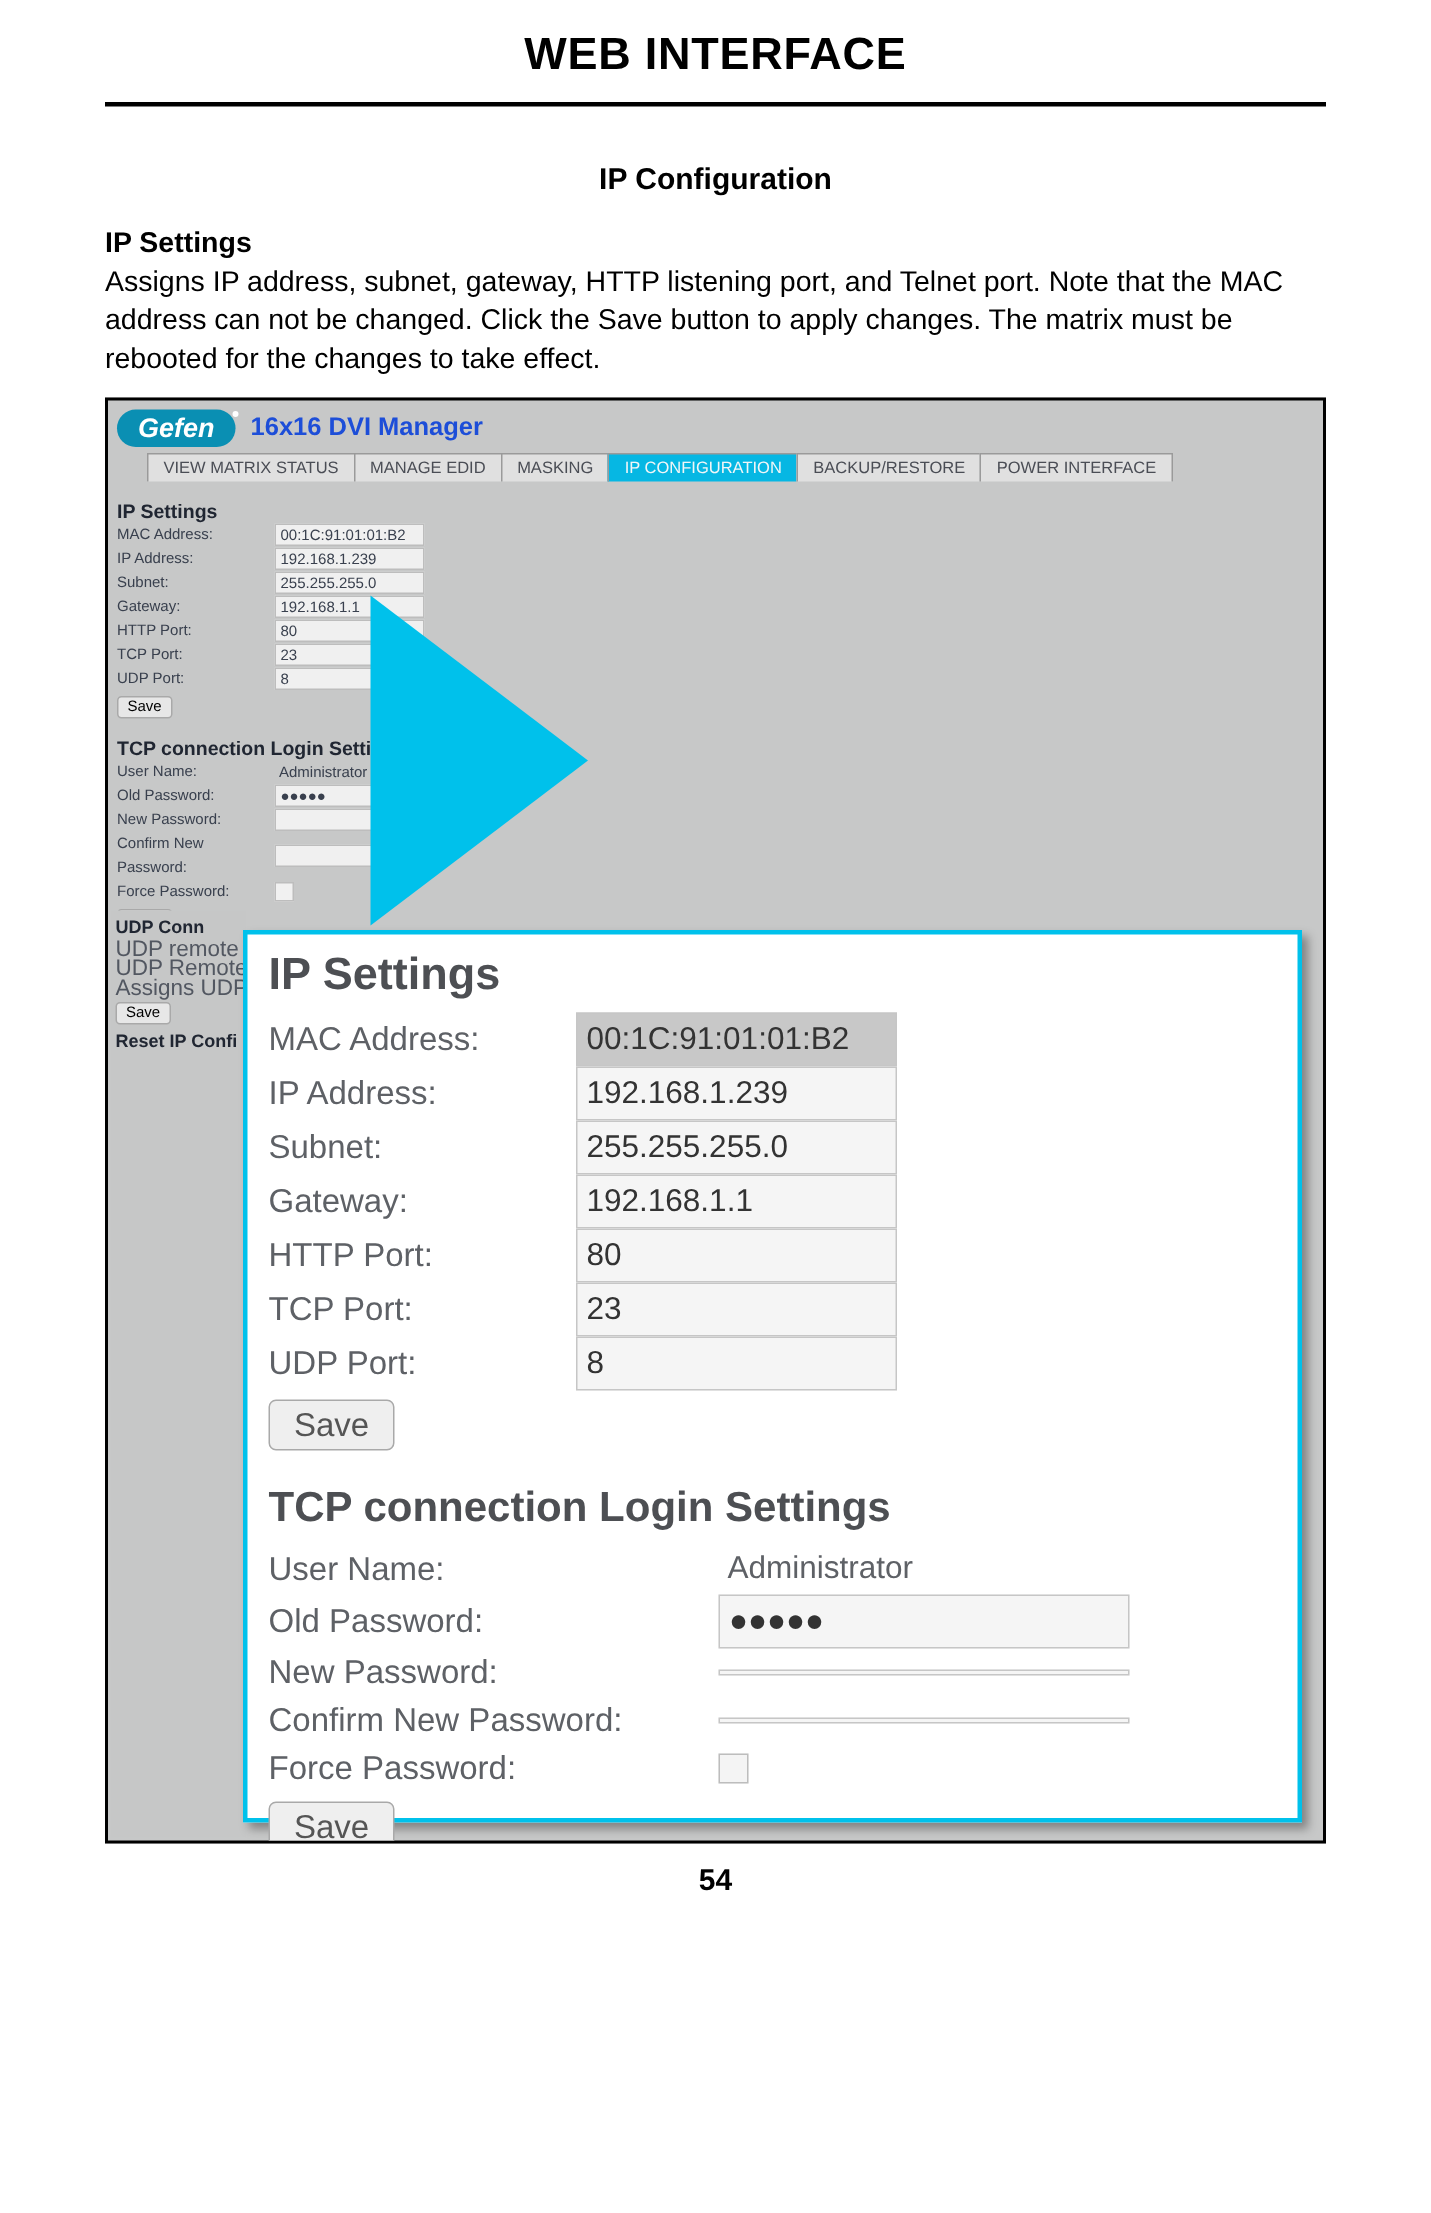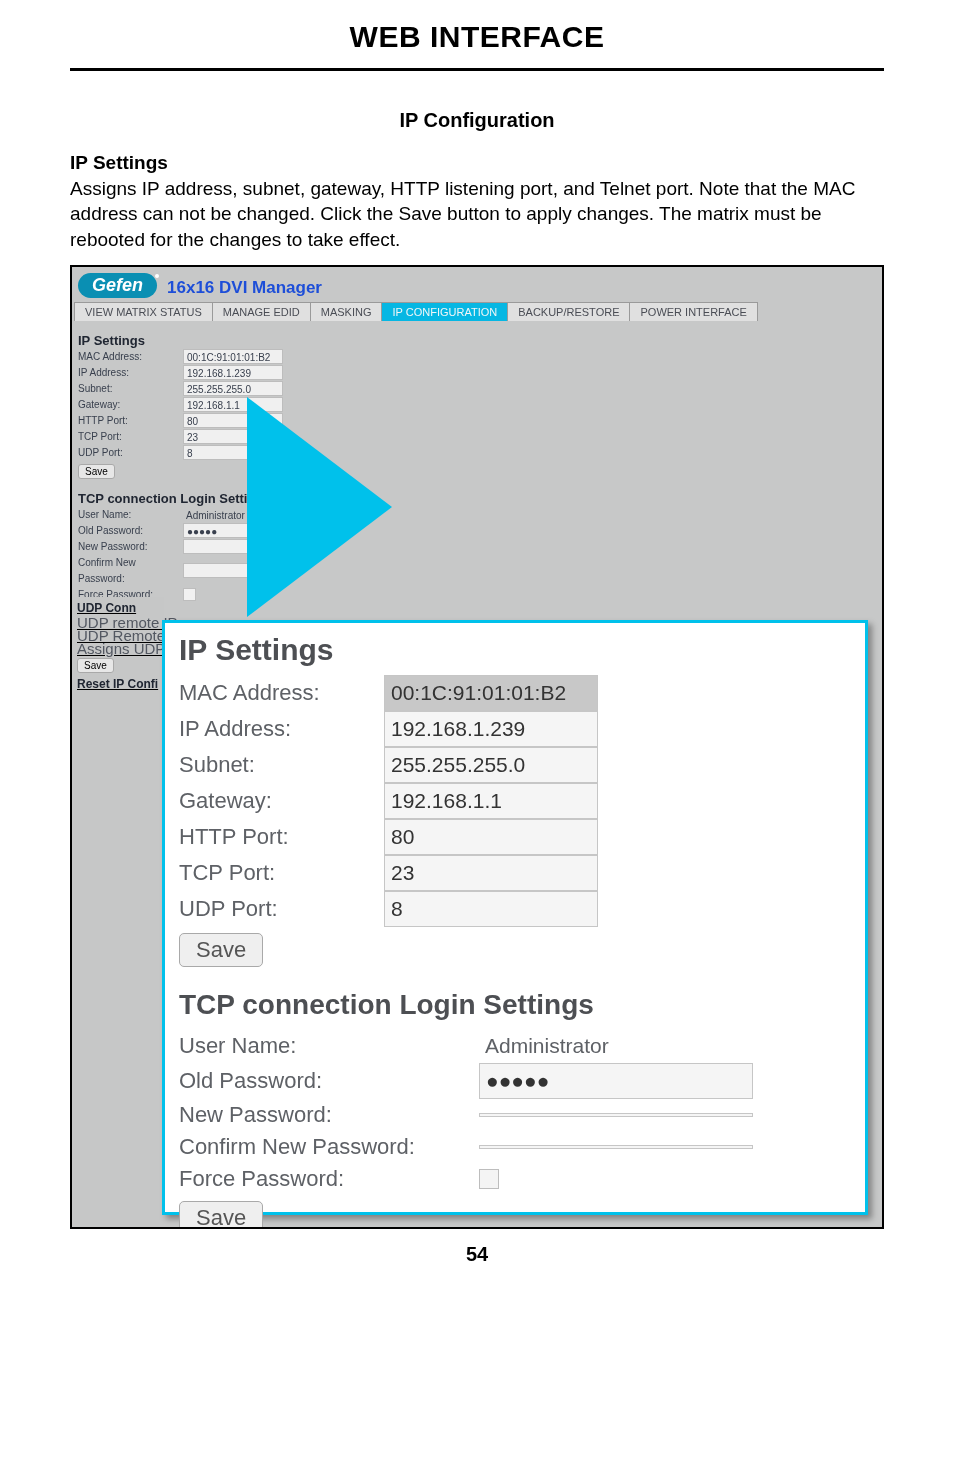--- a/index.html
+++ b/index.html
@@ -41,21 +41,21 @@
     margin-top: 12px;
     background: #c7c8c8;
     position: relative;
     overflow: hidden;
     height: 960px;
   }
 
   
   .brand-row {
     display: flex;
-    align-items: flex-end;
+    align-items: center;
     gap: 10px;
     padding: 6px 6px 4px 6px;
   }
   .brand-logo {
     background: #0a8fb3;
     color: #fff;
     font-weight: bold;
     font-style: italic;
     font-size: 18px;
     border-radius: 14px;
@@ -74,20 +74,21 @@
     font-weight: bold;
     font-size: 17px;
     color: #1d4ed8;
   }
 
   
   .tabs {
     display: flex;
     padding: 0 2px;
     font-size: 11px;
+    margin-left: 24px;
   }
   .tab {
     background: #e0e0e0;
     border: 1px solid #9a9a9a;
     border-bottom: none;
     border-right: none;
     padding: 3px 10px;
     color: #4a4d55;
     cursor: pointer;
   }
@@ -149,25 +150,24 @@
     border-top: 110px solid transparent;
     border-bottom: 110px solid transparent;
     border-left: 145px solid #00c1eb;
     z-index: 2;
     pointer-events: none;
   }
 
   
   .left-strip {
     position: absolute;
-    left: 2px; top: 330px; bottom: 2px;
+    left: 2px; top: 340px; bottom: 2px;
     width: 90px;
     background: #c6c7c7;
     z-index: 1;
-    text-decoration: underline;
   }
   .left-strip .strip-heading {
     font-weight: bold;
     font-size: 12px;
     color: #202632;
     padding: 4px 3px 1px 3px;
     white-space: nowrap;
   }
   .left-strip .strip-row {
     font-size: 15px;

